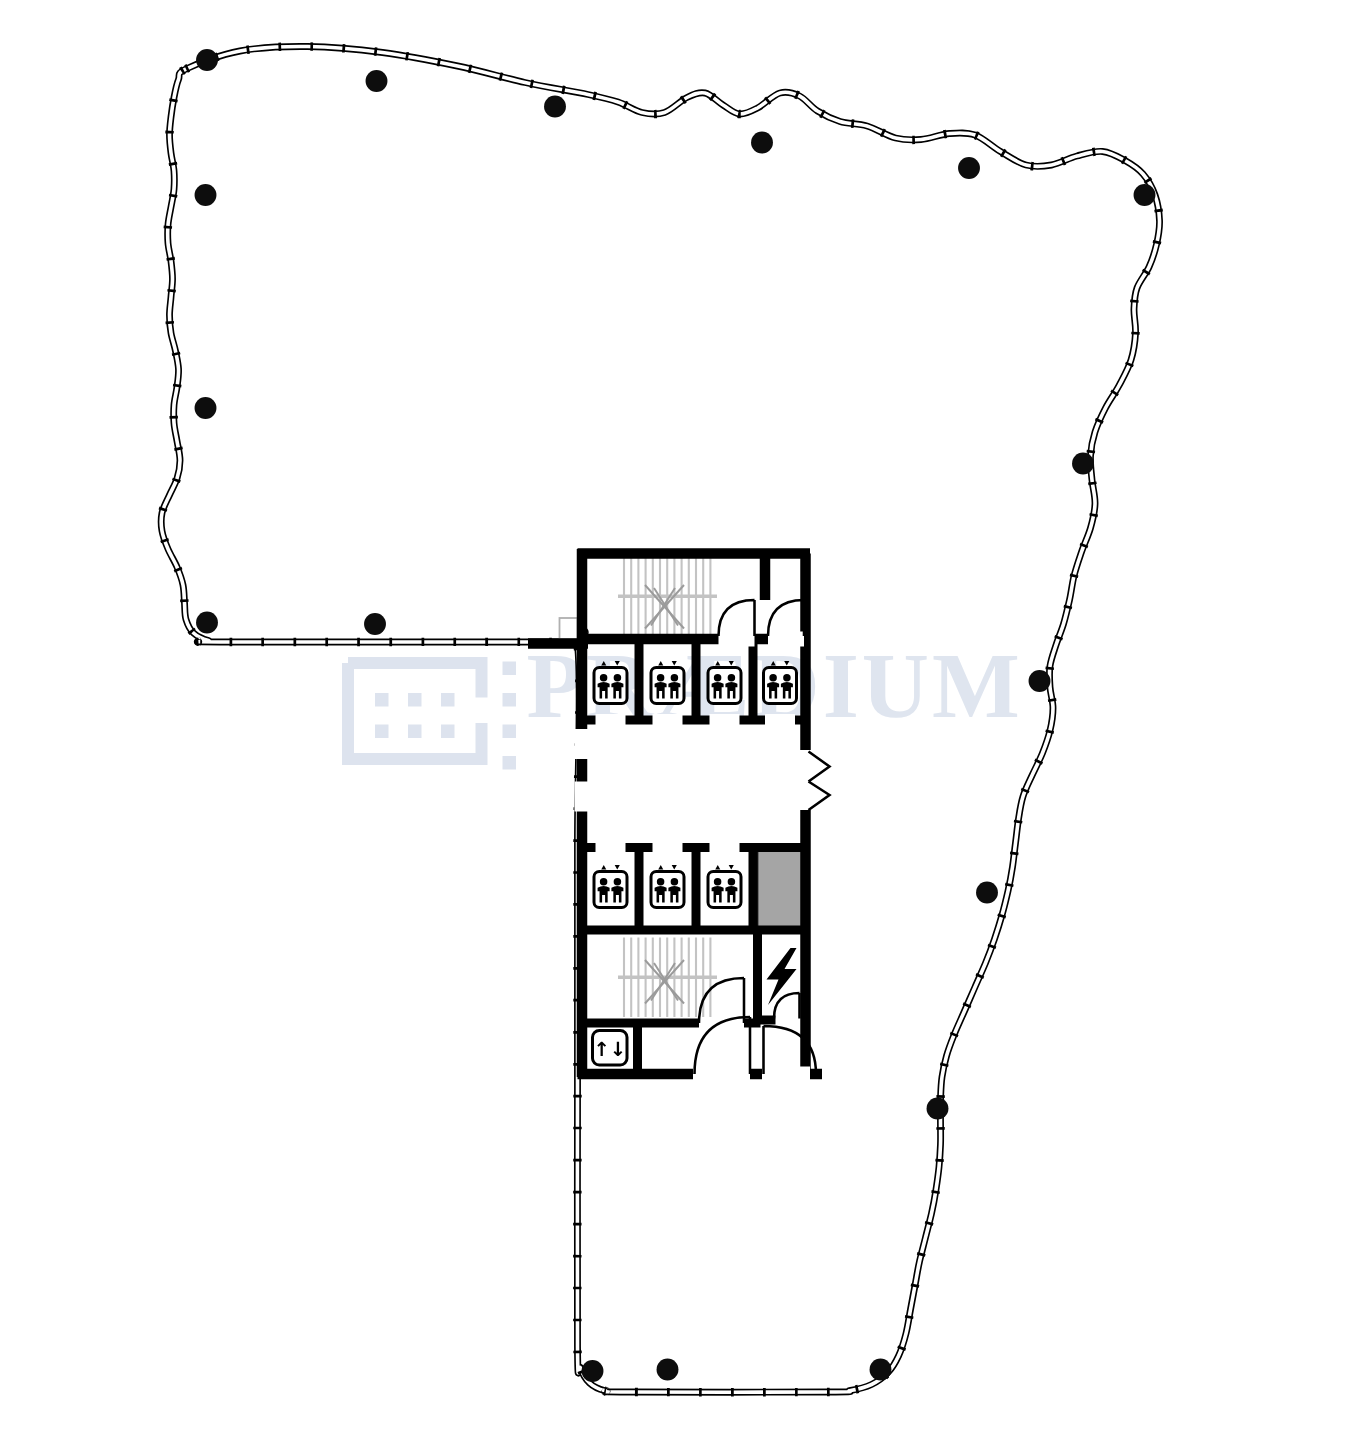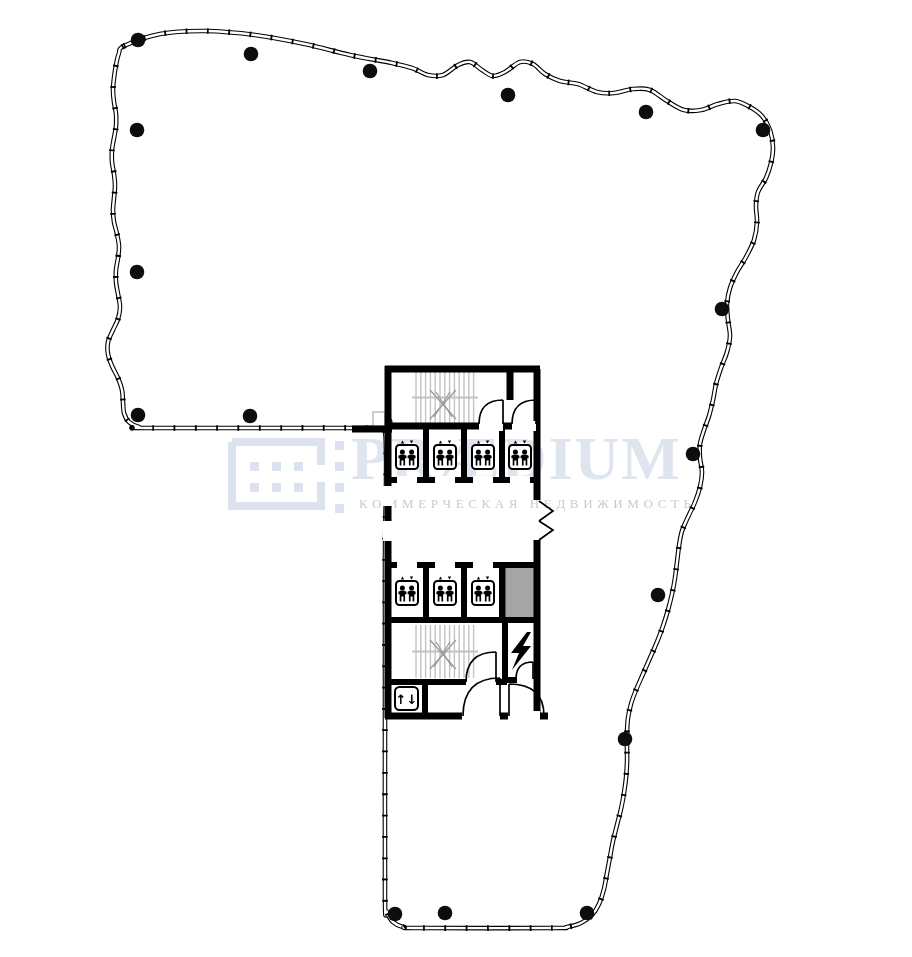--- a/index.html
+++ b/index.html
@@ -52,21 +52,20 @@
             <rect x="44" y="45" width="9" height="9"></rect>
             <rect x="66" y="45" width="9" height="9"></rect>
           <rect x="107" y="3" width="9" height="9"></rect>
             <rect x="107" y="24" width="9" height="9"></rect>
           <rect x="107" y="45" width="9" height="9"></rect>
             <rect x="107" y="66" width="9" height="9"></rect>
         </g>
       </svg>
     </div>
     <div class="wm-title">PRÆDIUM</div>
-    <div class="wm-subtitle">КОММЕРЧЕСКАЯ НЕДВИЖИМОСТЬ</div>
   </div>
 
   <svg id="plan" class="plan" width="912" height="957" viewBox="0 0 912 957">
     <defs>
       <g id="lift-icon">
         <path class="ic-black" d="M-6.2,-13.4 h3.4 l-1.7,-3 z"></path>
         <path class="ic-black" d="M2.8,-16.4 h3.4 l-1.7,3 z"></path>
         <rect x="-11" y="-12" width="22" height="24" rx="3.5" fill="#fff" stroke="#000" stroke-width="2"></rect>
         <g class="ic-black">
           <circle cx="-4.6" cy="-5.1" r="2.5"></circle>

